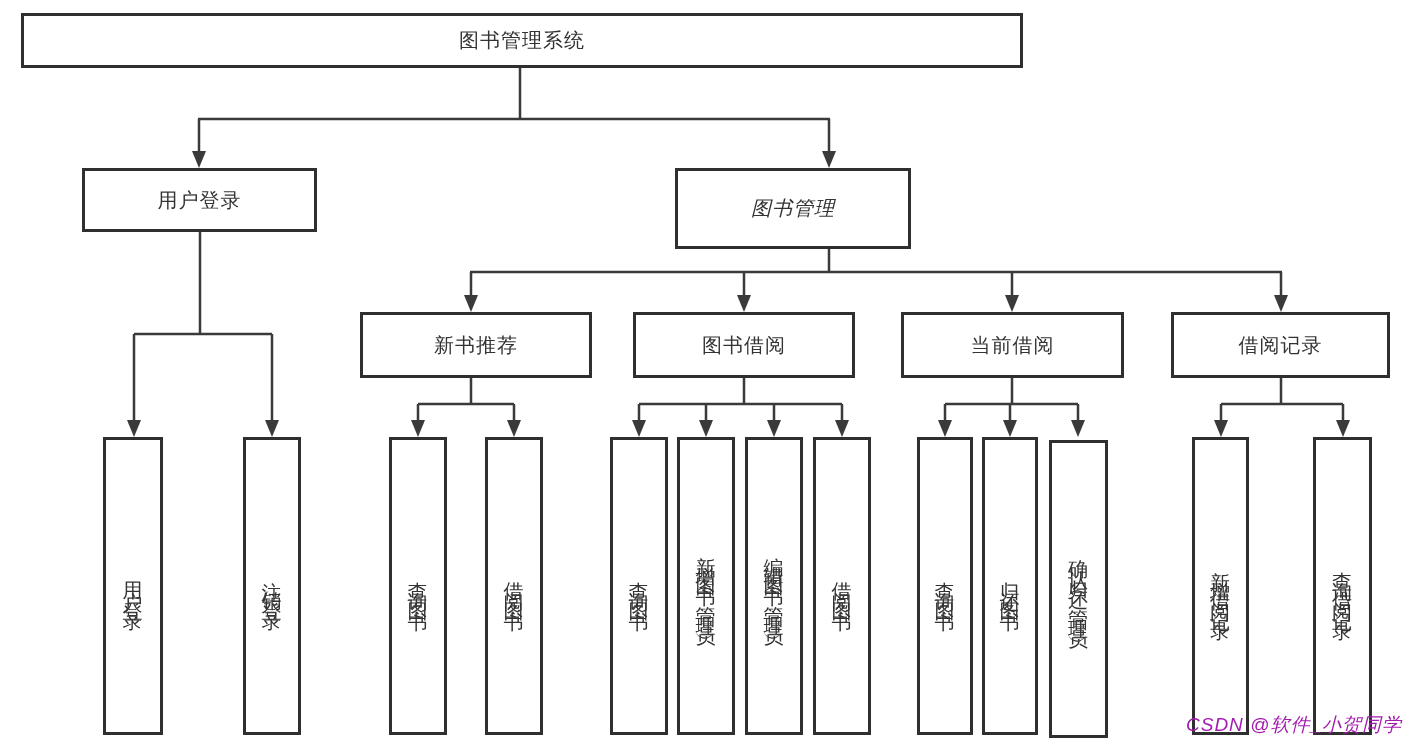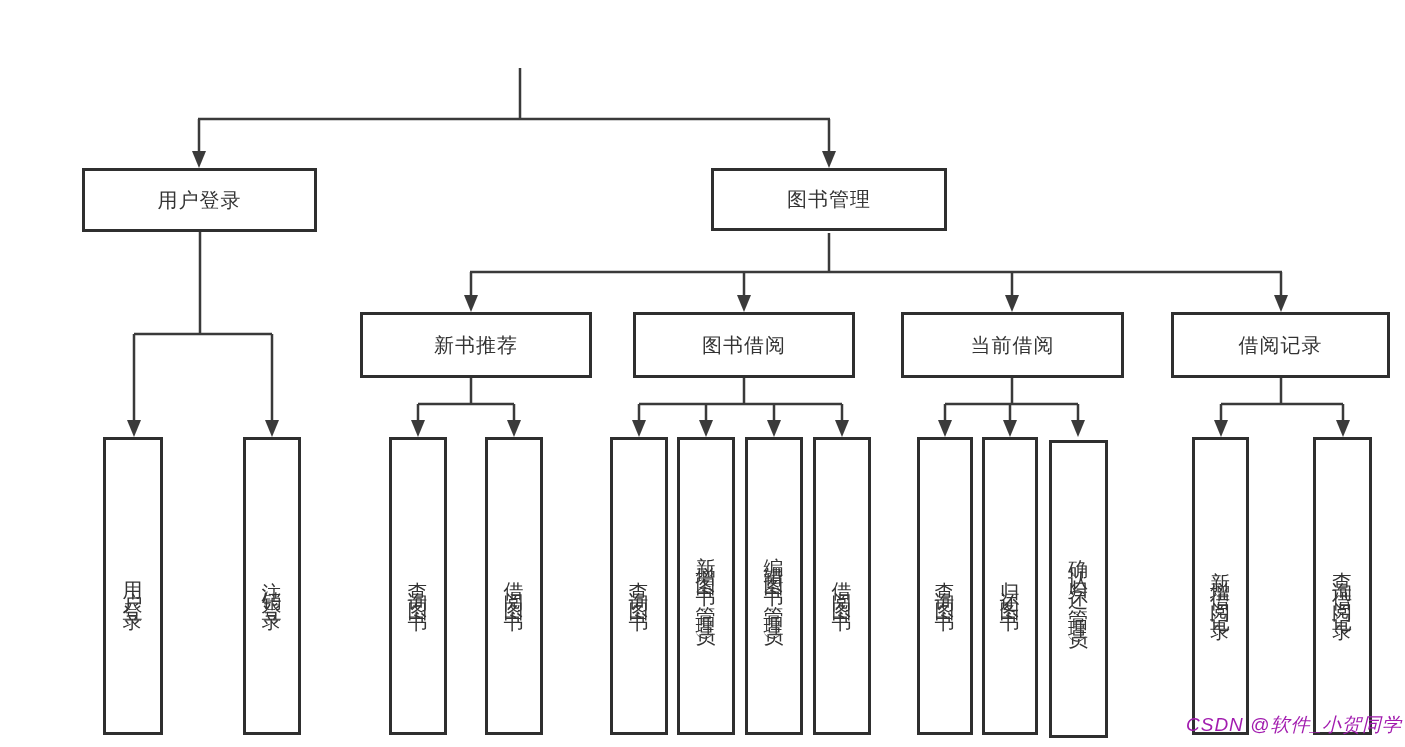--- a/index.html
+++ b/index.html
@@ -82,25 +82,28 @@
       <polygon points="767,420 781,420 774,437"></polygon>
       <polygon points="835,420 849,420 842,437"></polygon>
       <polygon points="938,420 952,420 945,437"></polygon>
       <polygon points="1003,420 1017,420 1010,437"></polygon>
       <polygon points="1071,420 1085,420 1078,437"></polygon>
       <polygon points="1214,420 1228,420 1221,437"></polygon>
       <polygon points="1336,420 1350,420 1343,437"></polygon>
     </g>
   </svg>
 
+  <div class="node" style="left:21px;top:13px;width:1002px;height:55px;">
+    <span class="hlabel">图书管理系统</span>
+  </div>
 
   <div class="node" style="left:82px;top:168px;width:235px;height:64px;">
     <span class="hlabel">用户登录</span>
   </div>
-  <div class="node" style="left:711px;top:168px;width:236px;height:63px;">
+  <div class="node" style="left:675px;top:168px;width:236px;height:81px;font-style:italic;">
     <span class="hlabel">图书管理</span>
   </div>
 
   <div class="node" style="left:360px;top:312px;width:232px;height:66px;">
     <span class="hlabel">新书推荐</span>
   </div>
   <div class="node" style="left:633px;top:312px;width:222px;height:66px;">
     <span class="hlabel">图书借阅</span>
   </div>
   <div class="node" style="left:901px;top:312px;width:223px;height:66px;">

